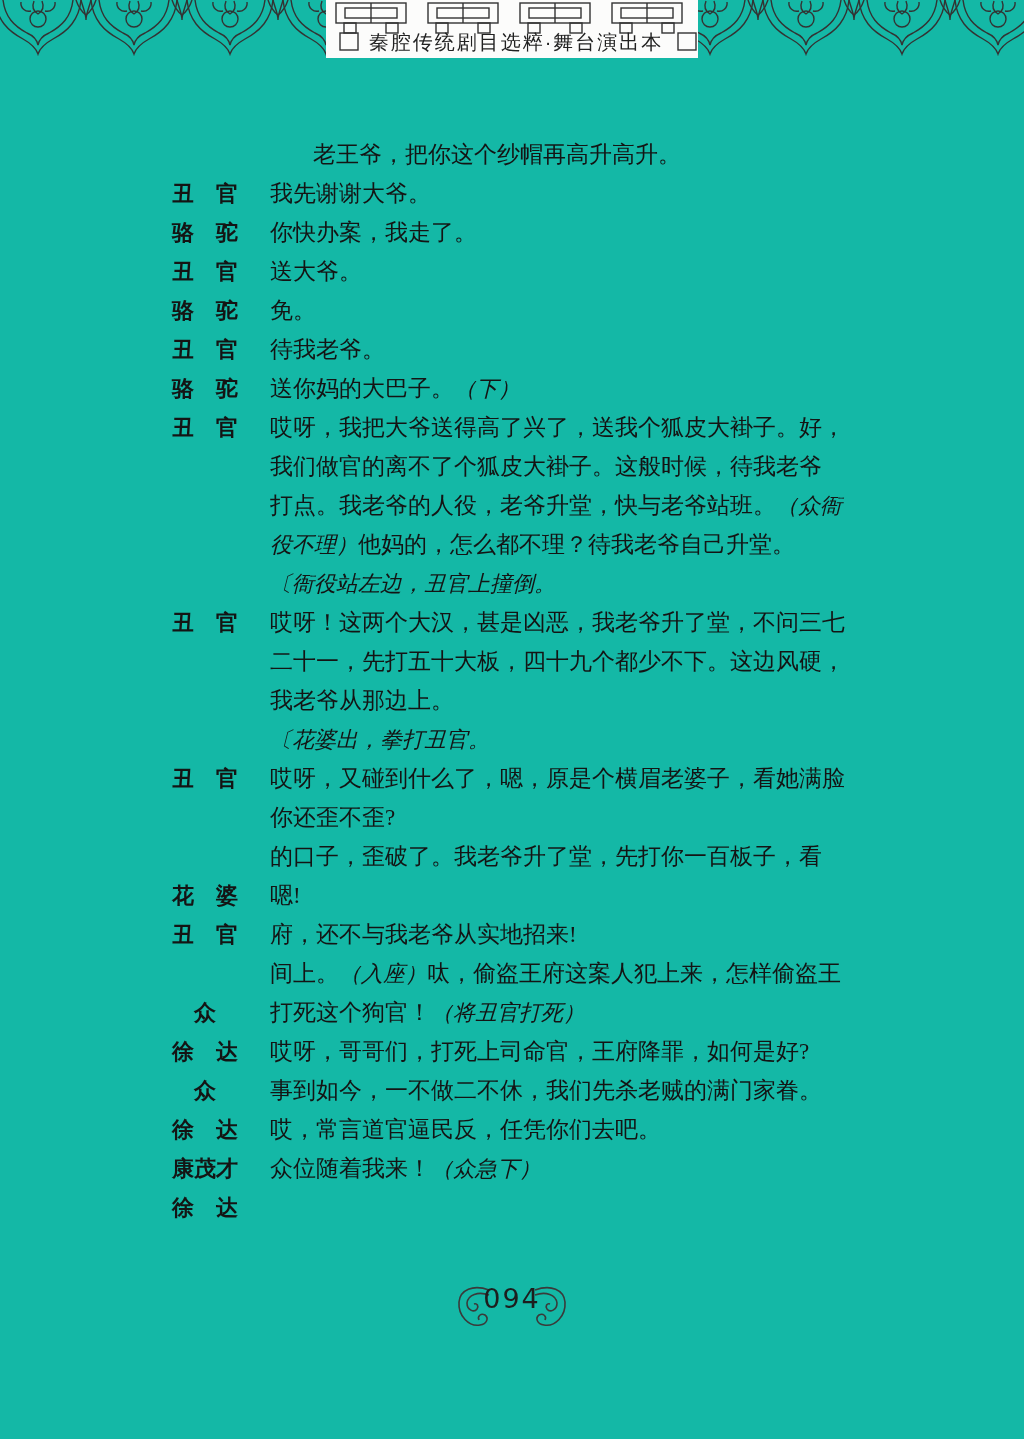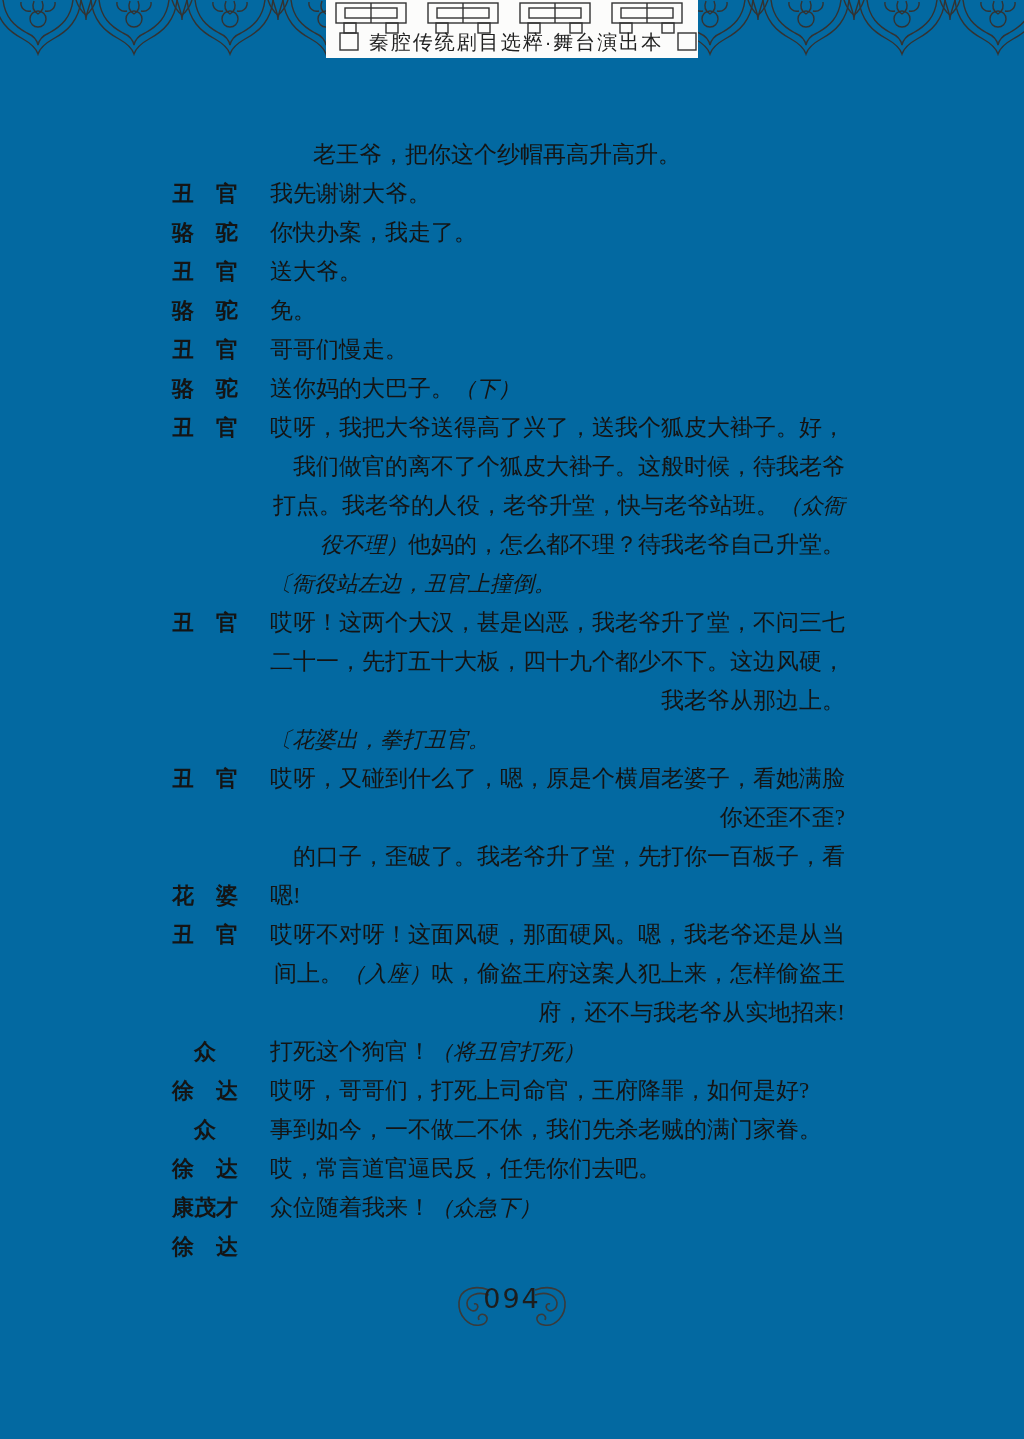--- a/index.html
+++ b/index.html
@@ -1,32 +1,32 @@
 <!DOCTYPE html>
 <html><head>
 <meta charset="utf-8">
 <style>
   html,body{margin:0;padding:0;background:#e8e8e8;}
   .page{
     position:relative;
     width:1024px;height:1439px;
     margin:0 auto;
-    background:#0369a1;
+    background:#14b8a6;
     overflow:hidden;
     font-family:"Liberation Serif","DejaVu Serif",serif;
     color:#141414;
   }
   .header-svg{position:absolute;top:0;left:0;display:block;}
   .htitle{
     font-family:"Liberation Sans","DejaVu Sans",sans-serif;
     fill:#222;
   }
   .script-body{
     position:absolute;
-    left:172px;top:135px;width:760px;text-align:right;
+    left:172px;top:135px;width:760px;
   }
   .entry{display:flex;align-items:flex-start;}
   .speaker{
     flex:none;width:66px;
     display:flex;justify-content:space-between;
     font-weight:bold;font-size:22px;line-height:39px;
     font-family:"Liberation Serif","DejaVu Serif",serif;
   }
   .speaker.single{justify-content:center;}
   .text-col{margin-left:32px;}
@@ -143,21 +143,21 @@
       <div class="text-col">
           <div class="tline"><span>免。</span></div>
         </div>
     </div>
       <div class="entry">
       <div class="speaker">
           <span>丑</span>
           <span>官</span>
         </div>
       <div class="text-col">
-          <div class="tline"><span>哥哥们慢走。</span></div>
+          <div class="tline"><span>待我老爷。</span></div>
         </div>
     </div>
       <div class="entry">
       <div class="speaker">
           <span>骆</span>
           <span>驼</span>
         </div>
       <div class="text-col">
           <div class="tline"><span>送你妈的大巴子。</span><span class="kai">（下）</span></div>
         </div>
@@ -216,23 +216,22 @@
       <div class="text-col">
           <div class="tline"><span>嗯!</span></div>
         </div>
     </div>
       <div class="entry">
       <div class="speaker">
           <span>丑</span>
           <span>官</span>
         </div>
       <div class="text-col">
-          <div class="tline"><span>哎呀不对呀！这面风硬，那面硬风。嗯，我老爷还是从当</span></div>
+          <div class="tline"><span>府，还不与我老爷从实地招来!</span></div>
           <div class="tline"><span>间上。</span><span class="kai">（入座）</span><span>呔，偷盗王府这案人犯上来，怎样偷盗王</span></div>
-          <div class="tline"><span>府，还不与我老爷从实地招来!</span></div>
         </div>
     </div>
       <div class="entry">
       <div class="speaker single">众</div>
       <div class="text-col">
           <div class="tline"><span>打死这个狗官！</span><span class="kai">（将丑官打死）</span></div>
         </div>
     </div>
       <div class="entry">
       <div class="speaker">

